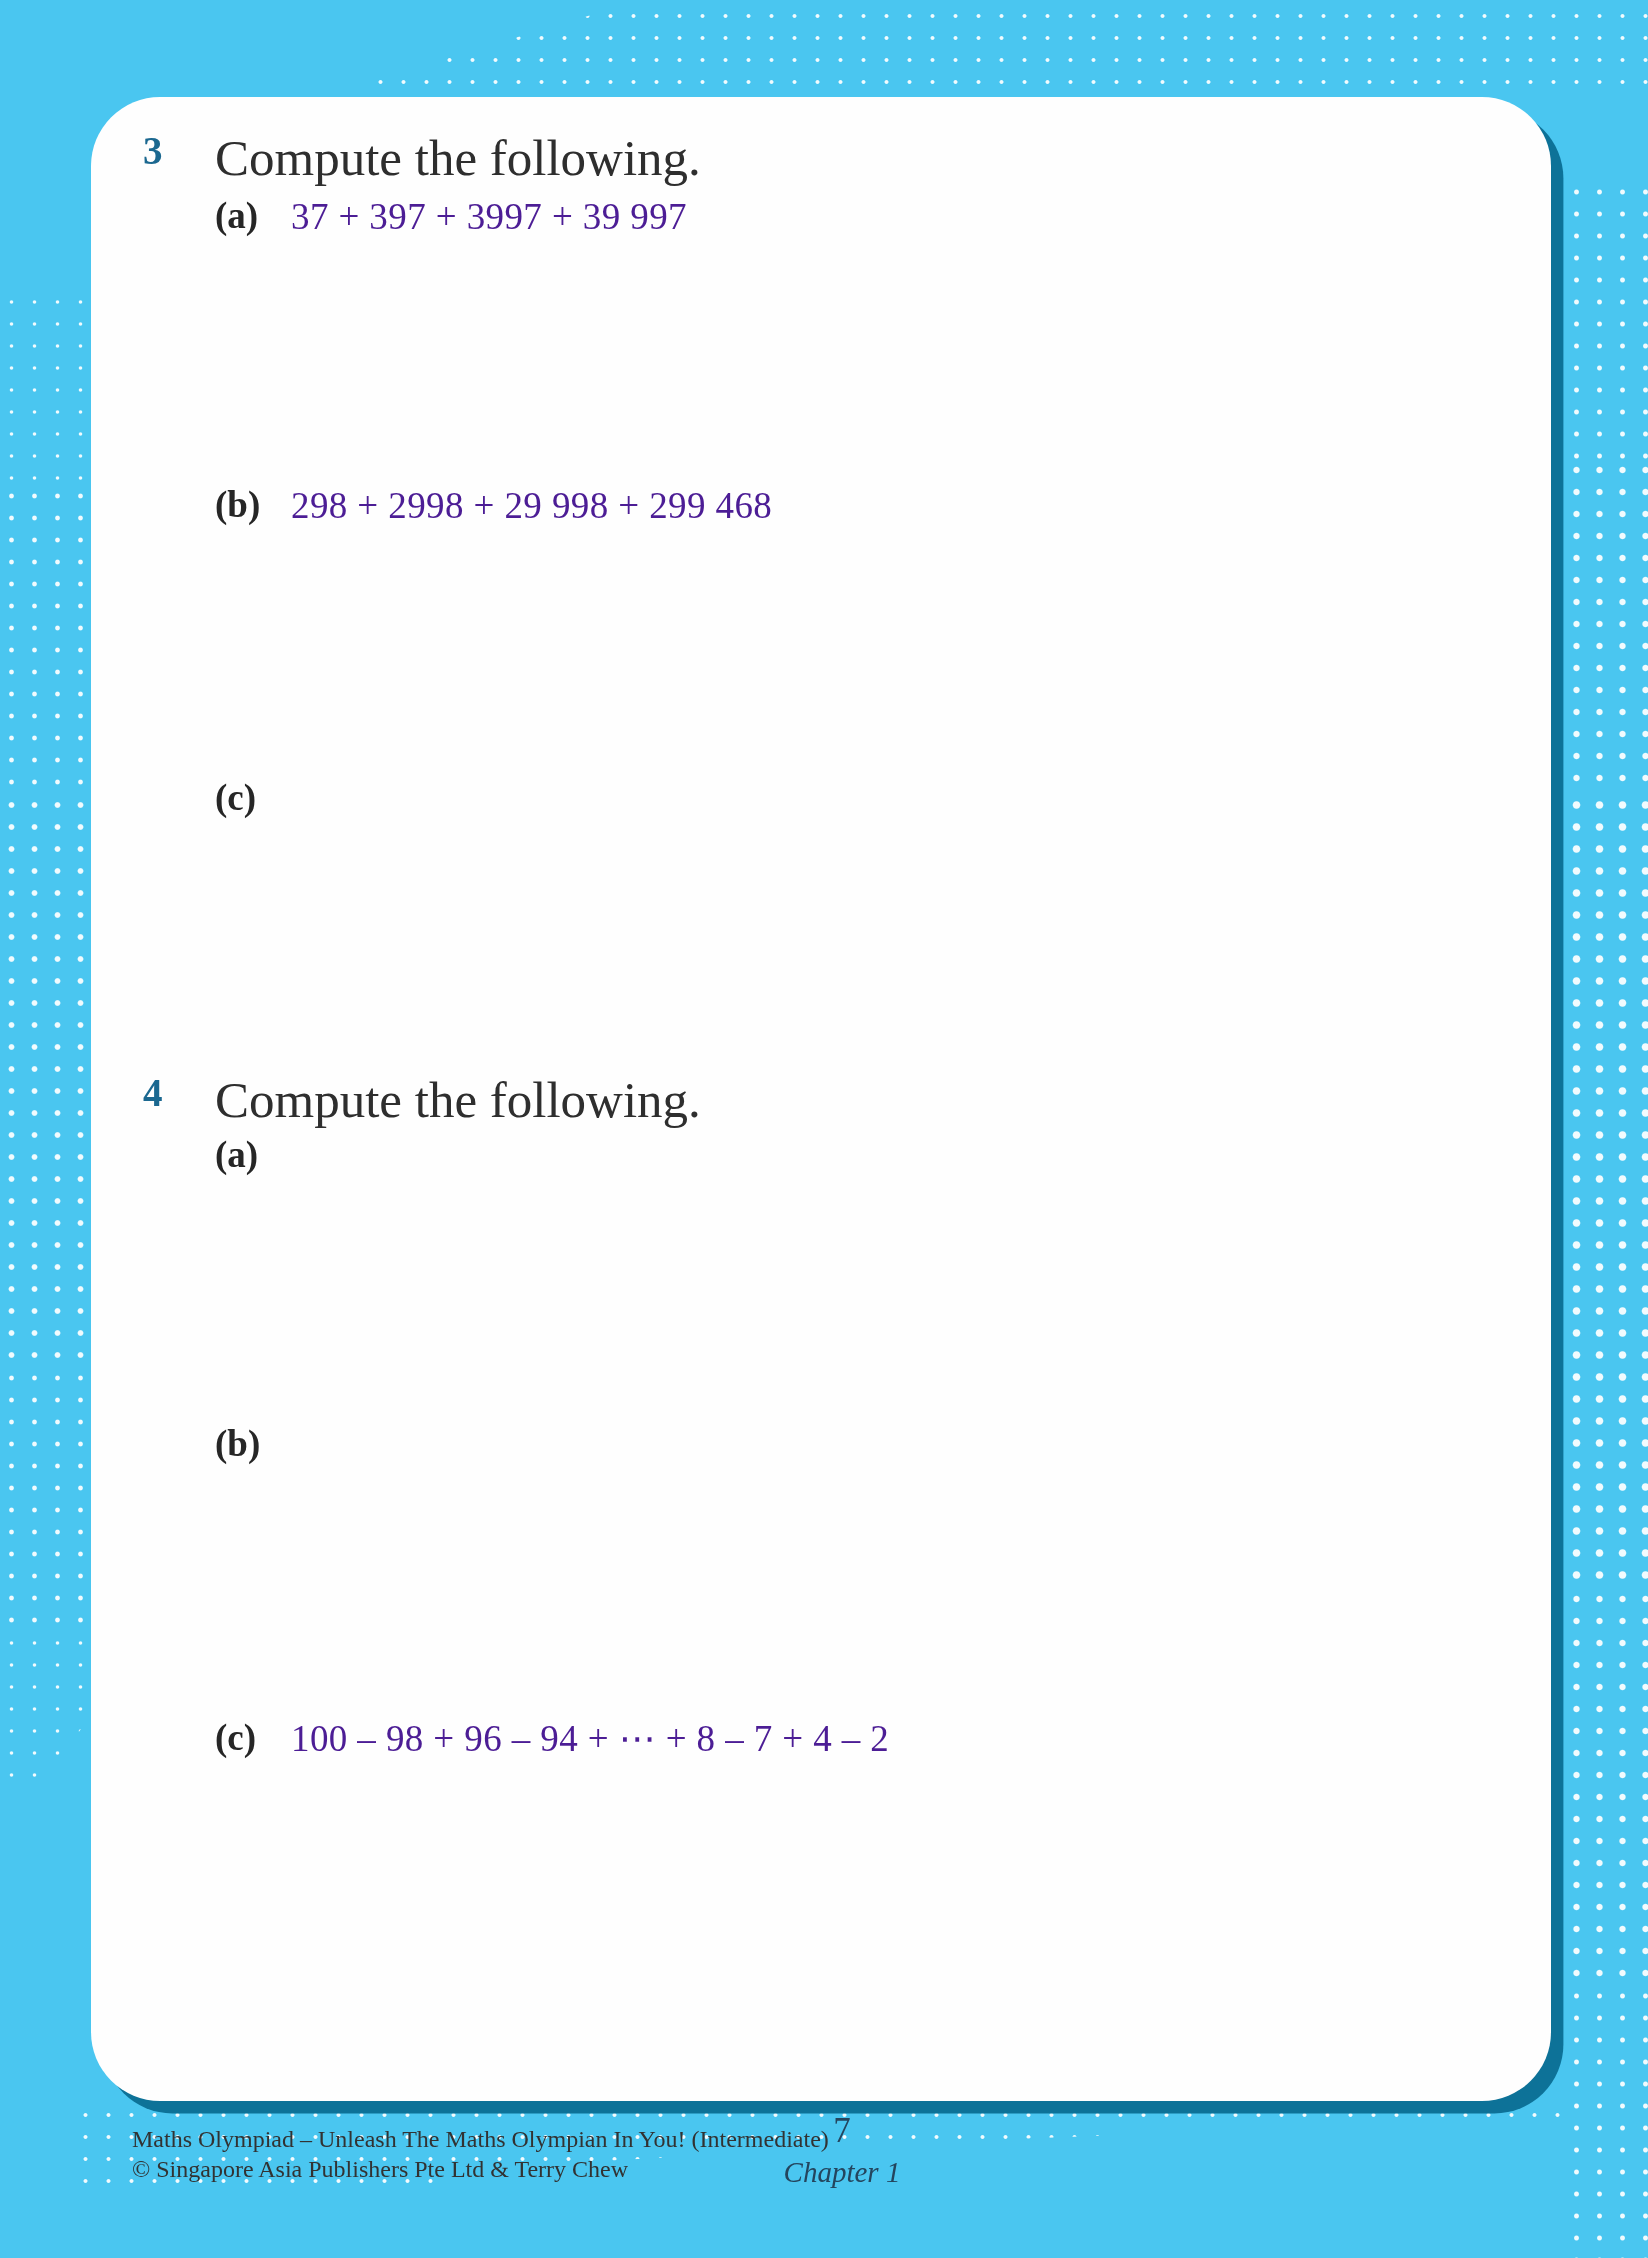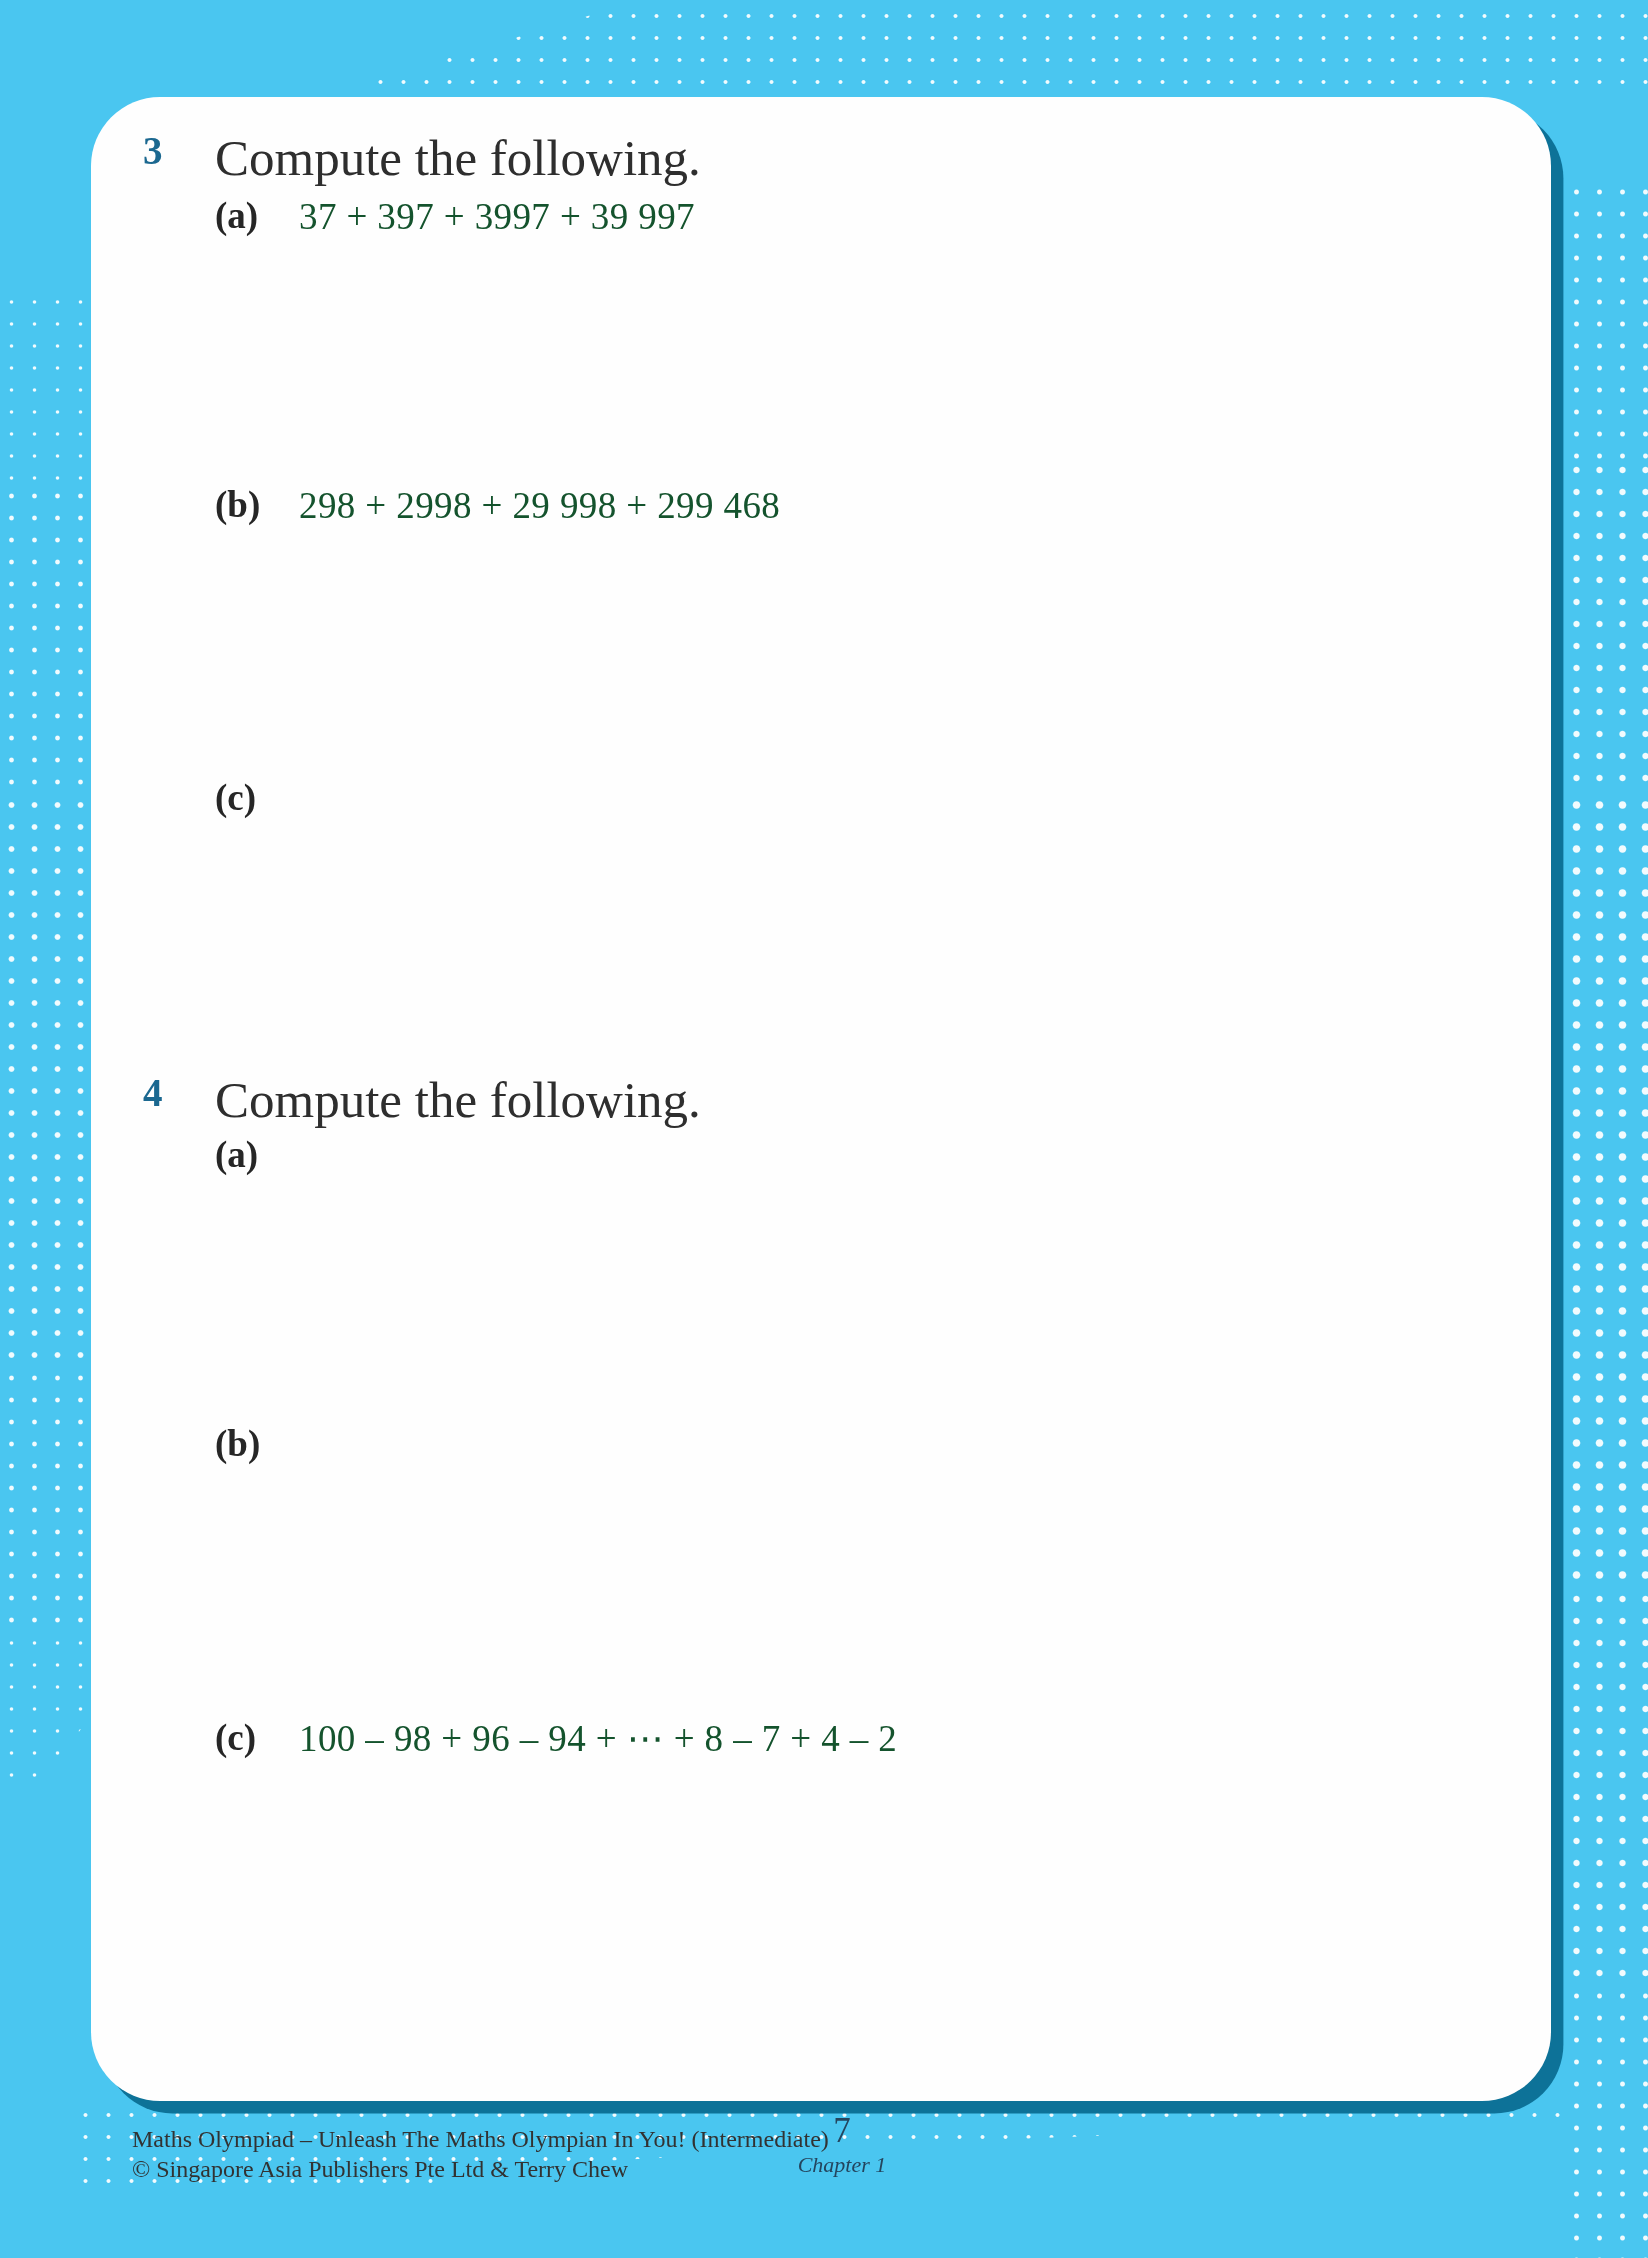--- a/index.html
+++ b/index.html
@@ -32,32 +32,32 @@
   }
   .prob-prompt{
     position:absolute;left:124px;top:1.8px;
     font-size:51px;color:#2e2e2e;
   }
   .part-label{
     position:absolute;left:124px;top:0;
     font-weight:bold;font-size:37px;color:#262626;
   }
   .part-expr{
-    position:absolute;left:208px;top:0.9px;
-    font-size:37px;color:#14532d;
+    position:absolute;left:200px;top:0.9px;
+    font-size:37px;color:#4c1d95;
     letter-spacing:0.4px;
   }
   
   .footer-left{
     position:absolute;left:132px;top:2124px;
     font-size:24px;color:#323232;line-height:30px;
   }
   .footer-center{position:absolute;left:754px;top:2112px;width:176px;text-align:center;}
   .footer-pageno{font-size:35px;color:#24455e;line-height:37px;}
-  .footer-chapter{font-size:22px;font-style:italic;color:#24455e;line-height:32px;margin-top:0;}
+  .footer-chapter{font-size:29px;font-style:italic;color:#24455e;line-height:32px;margin-top:7px;}
 </style>
 </head>
 <body>
 
 <div class="stage">
 
   <div class="dots" style="left:300px;top:5.3px;width:1349px;height:97px;--r:1.4px;
               clip-path:polygon(24% 0,100% 0,100% 100%,0 100%);"></div>
 
   <div class="dots" style="left:0px;top:291px;width:88px;height:194px;--r:1.1px;"></div>

